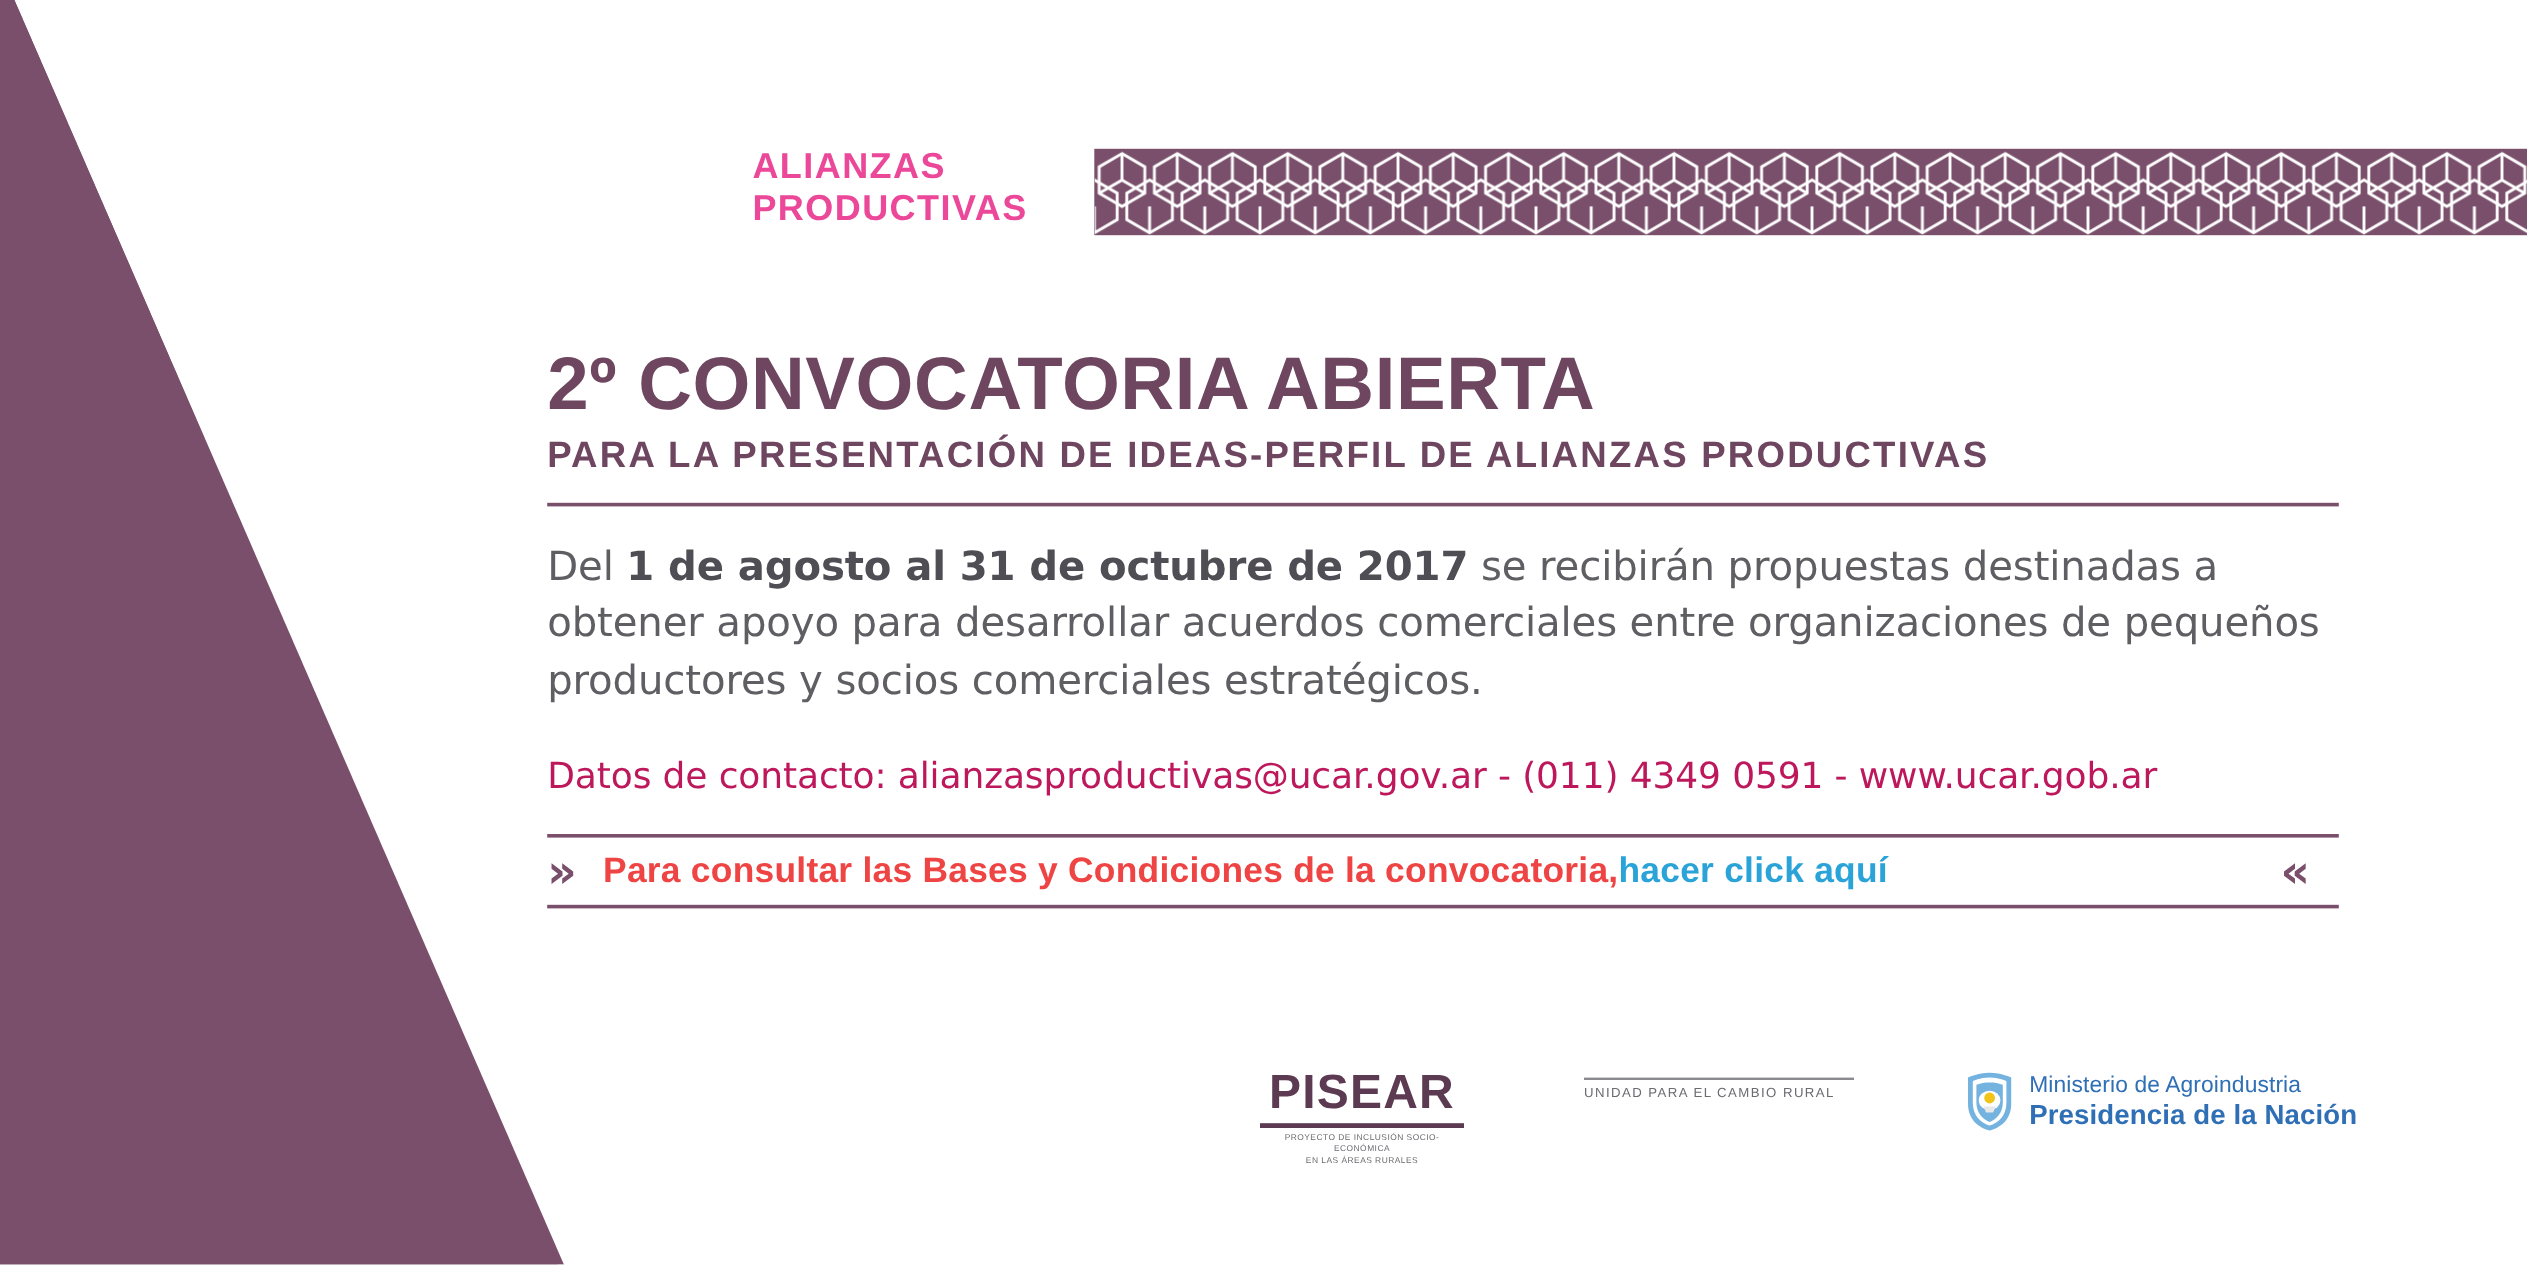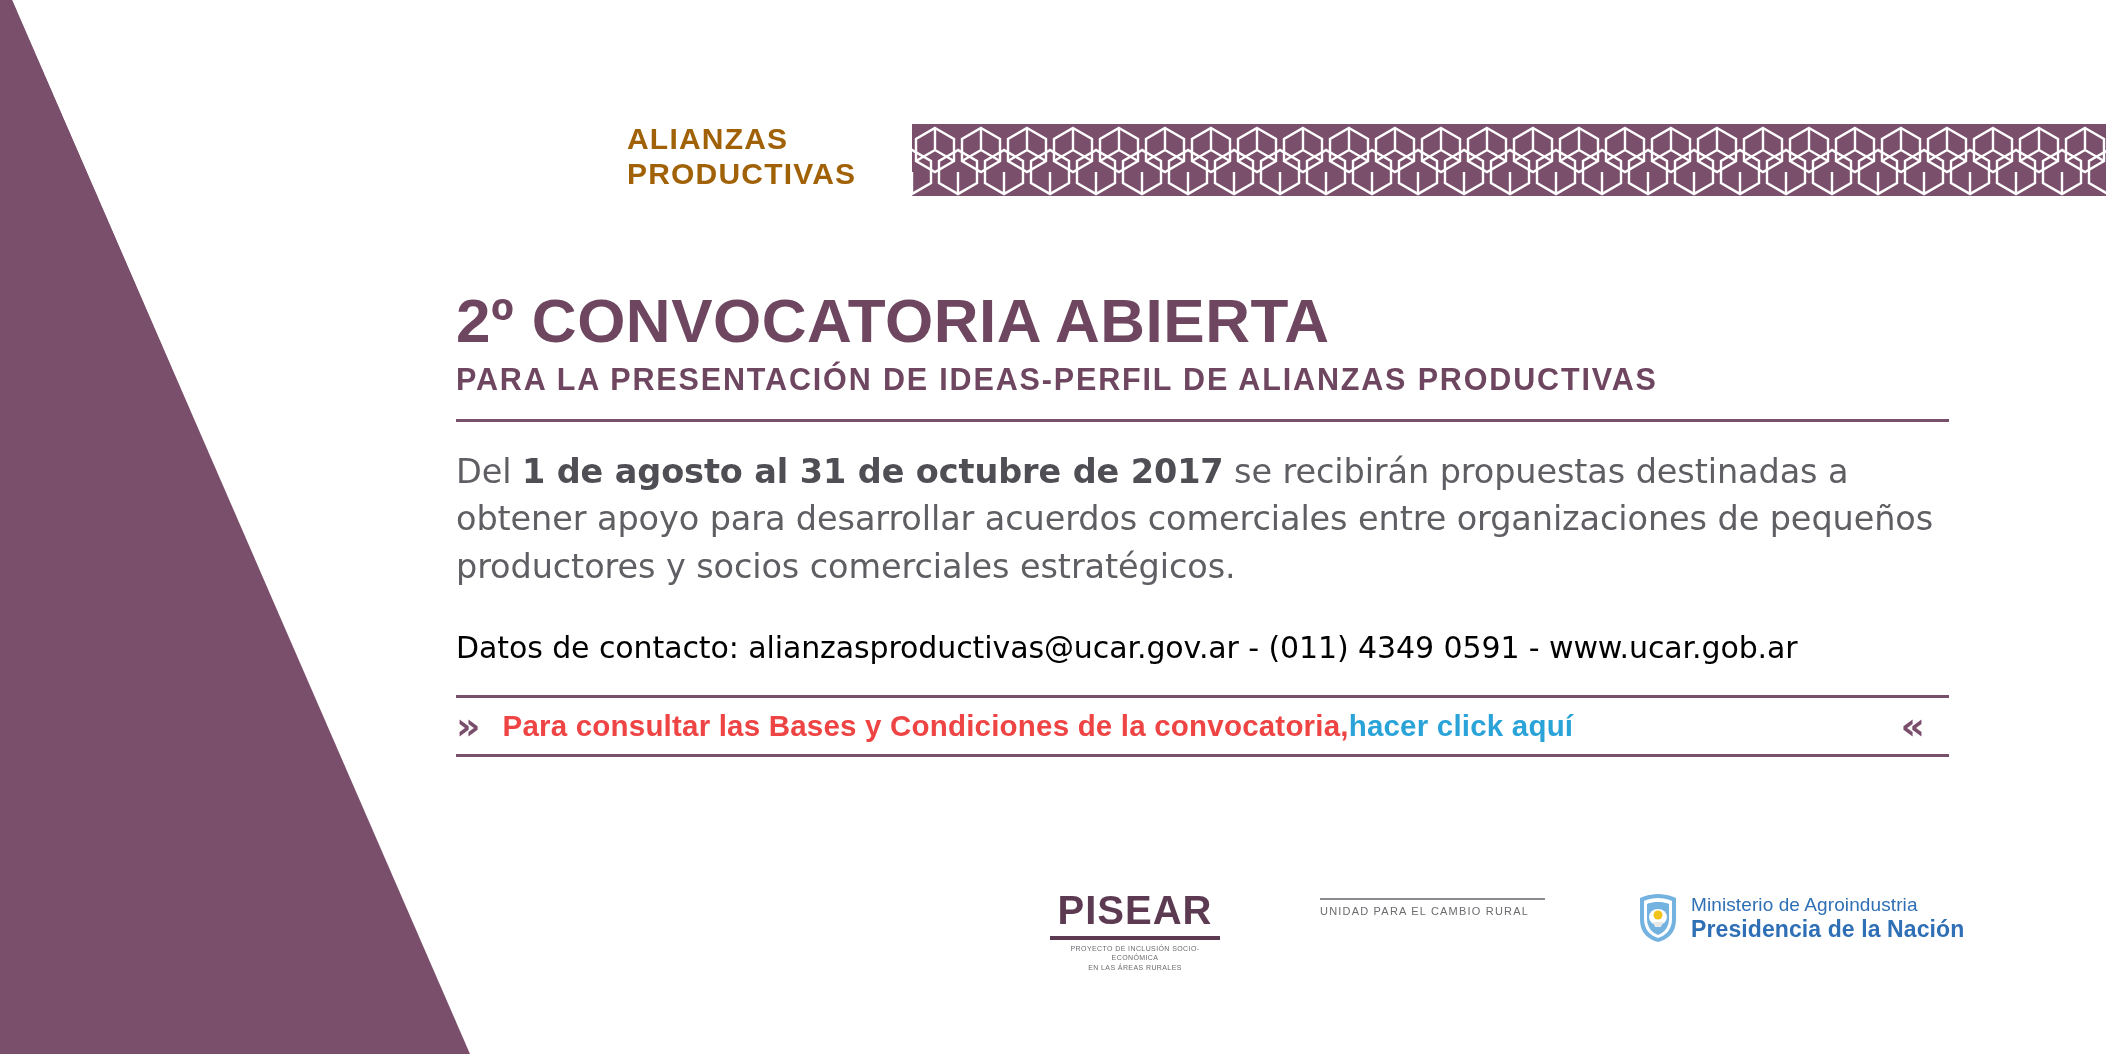--- a/index.html
+++ b/index.html
@@ -42,21 +42,21 @@
   }
 
   
   .brand {
     position: absolute;
     left: 627px;
     top: 122px;
     width: 280px;
     text-align: left;
     line-height: 1.16;
-    color: #a16207;
+    color: #ec4899;
     font-weight: bold;
     font-size: 30px;
     letter-spacing: 1.2px;
     font-family: "Liberation Sans", sans-serif;
   }
   .brand div { white-space: nowrap; }
 
   
   .band {
     position: absolute;
@@ -112,21 +112,21 @@
     letter-spacing: -0.1px;
     max-width: 1497px;
   }
   .body-copy b {
     color: #4e4e54;
     font-weight: bold;
   }
 
   .contact {
     margin-top: 40px;
-    color: #000000;
+    color: #be185d;
     font-family: "DejaVu Sans", sans-serif;
     font-size: 30px;
     letter-spacing: -0.1px;
     white-space: nowrap;
   }
 
   .cta-rule-top {
     margin-top: 24px;
     height: 3px;
     background: #7a4f6b;

